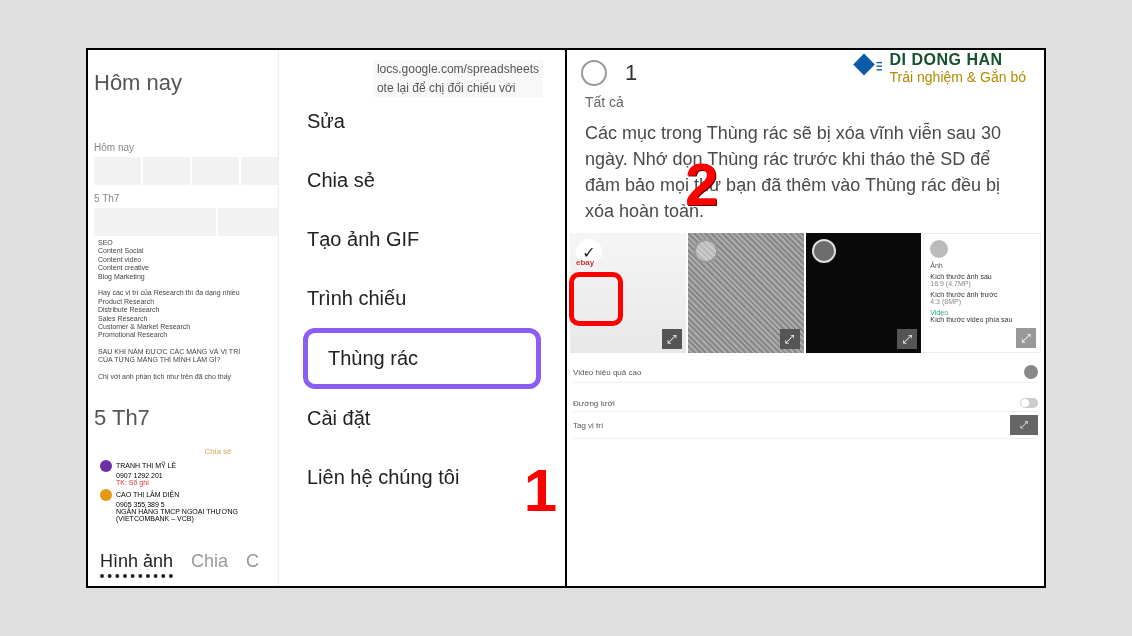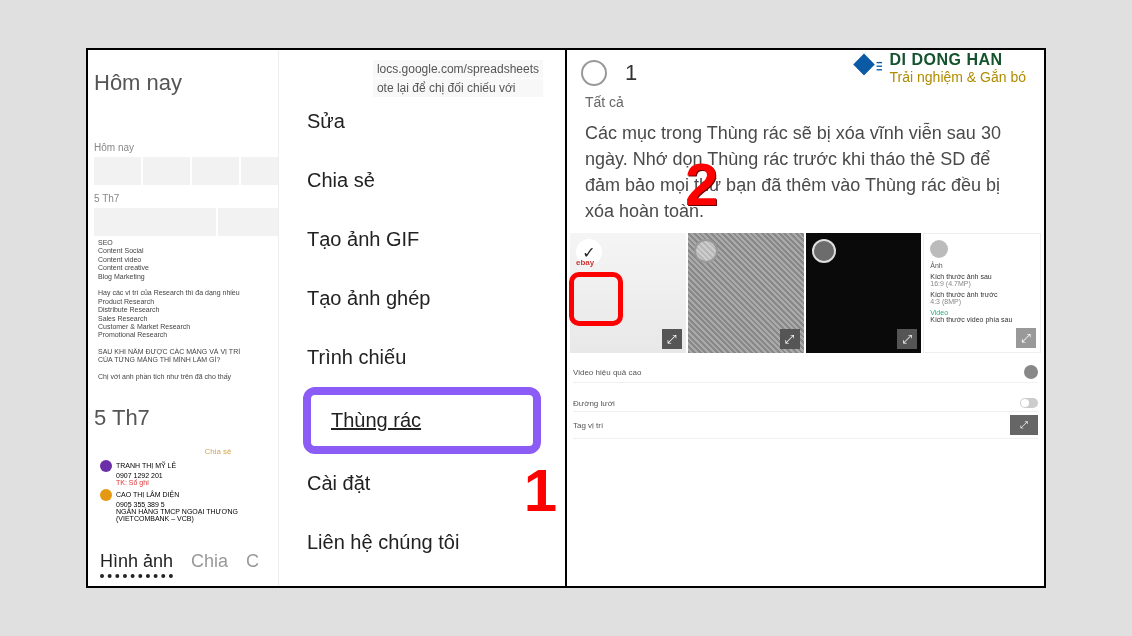--- a/index.html
+++ b/index.html
@@ -24,21 +24,21 @@
 .dot.purple{background:#6b2fa8;}
 .dot.orange{background:#e59913;}
 .contactcard .share{color:#d3a64e;font-size:8px;text-align:center;margin-bottom:4px;}
 .bottomtabs{position:absolute;bottom:0;left:0;width:260px;display:flex;gap:18px;padding:8px 12px;}
 .tab{font-size:18px;color:#999;}
 .tab.active{color:#222;font-weight:500;border-bottom:4px dotted #222;padding-bottom:2px;}
 .menu-overlay{position:absolute;top:0;left:190px;right:0;bottom:0;background:#fff;border-left:1px solid #eee;}
 .menu-item{padding:18px 28px;font-size:20px;color:#222;}
 .menu-item.cutoff{padding-top:6px;}
 .menu-item.last{padding-bottom:4px;color:#222;white-space:nowrap;}
-.red-box{border:8px solid #8b5cf6;border-radius:12px;text-decoration:underline;}
+.red-box{border:5px solid #8b5cf6;border-radius:12px;}
 .red-num{font-family:Arial Black,Arial,sans-serif;font-weight:900;color:#ff0000;position:absolute;}
 .num1{font-size:60px;right:8px;top:406px;}
 .rp-header{display:flex;align-items:center;gap:18px;padding:10px 14px;}
 .radio-empty{width:26px;height:26px;border:2px solid #999;border-radius:50%;}
 .rp-header .count{font-size:22px;color:#333;}
 .rp-header .allsub{position:absolute;left:18px;top:44px;font-size:14px;color:#666;}
 .rp-desc{padding:8px 18px;color:#4a4a4a;font-size:18px;line-height:1.45;}
 .num2{font-size:60px;left:118px;top:100px;text-shadow:1px 1px 0 #600;}
 .thumbgrid{display:flex;padding:0 2px;}
 .tg{position:relative;height:120px;flex:1;margin:1px;background:#ddd;}
@@ -145,21 +145,20 @@
 
     <div class="menu-overlay">
       <div style="position:absolute;right:22px;top:10px;">
         <div class="urlline">locs.google.com/spreadsheets</div>
         <div class="urlline">ote lại để chị đối chiếu với</div>
       </div>
       <div style="height:54px"></div>
       <div class="menu-item cutoff">Sửa</div>
       <div class="menu-item">Chia sẻ</div>
       <div class="menu-item">Tạo ảnh GIF</div>
-      <div class="menu-item">Tạo ảnh ghép</div>
       <div class="menu-item">Trình chiếu</div>
       <div class="menu-item red-box" style="margin:0 24px;padding:14px 20px;">Thùng rác</div>
       <div class="menu-item">Cài đặt</div>
       <div class="menu-item last">Liên hệ chúng tôi</div>
     </div>
     <div class="red-num num1">1</div>
   </div>
 
   <div class="rightpane">
     <div class="rp-header">

